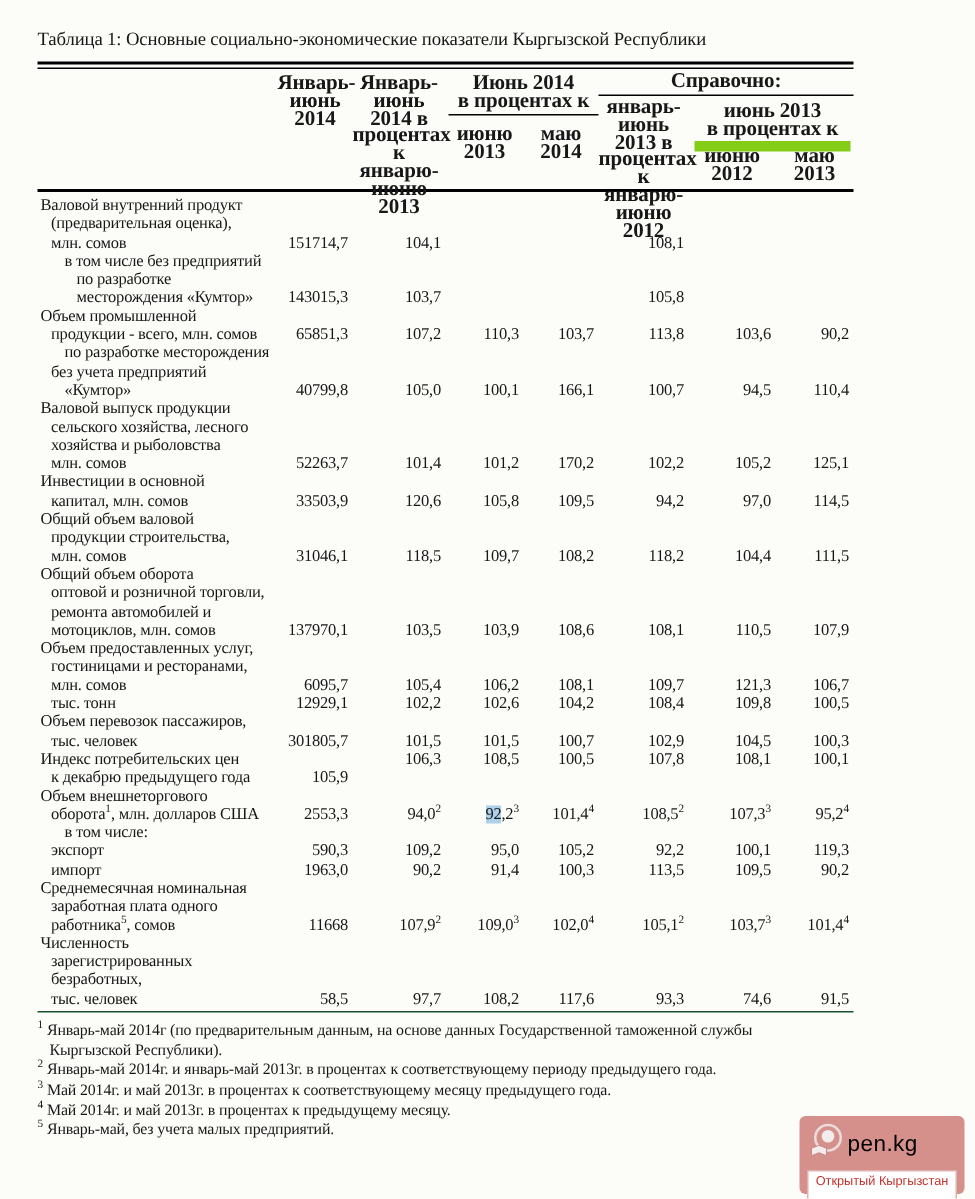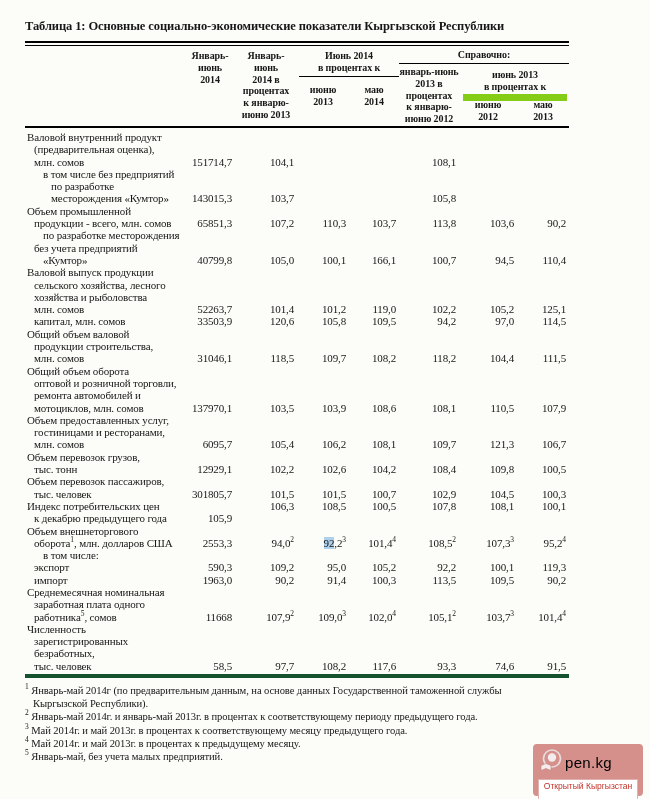--- a/index.html
+++ b/index.html
@@ -2,39 +2,39 @@
 <html><head>
 <meta charset="utf-8">
 <style>
   html,body { margin:0; padding:0; }
   .page {
     position:relative; width:650px; height:799px;
     background:#fcfcf9; color:#171717; overflow:hidden;
     font-family:"Liberation Serif","DejaVu Serif",serif;
   }
   .doc { position:absolute; left:25px; top:19px; width:544px; }
-  .title { font-weight:bold; font-size:12.5px; line-height:15px; margin-bottom:7px; letter-spacing:-0.1px; }
+  .title { font-weight:normal; font-size:12.5px; line-height:15px; margin-bottom:7px; letter-spacing:-0.1px; }
 
   .rule-double { height:2px; border-top:2px solid #000; border-bottom:1px solid #000; }
 
   .thead { position:relative; height:80px; border-bottom:2px solid #000; }
-  .h { position:absolute; text-align:center; font-weight:bold; font-size:10px;
+  .h { position:absolute; text-align:center; font-weight:bold; font-size:14px;
        line-height:11.8px; white-space:pre-line; letter-spacing:-0.1px; }
   .h-col2  { left:160px; top:4px;  width:50px; }
   .h-col3  { left:210px; top:4px;  width:62px; }
   .h-g45   { left:274px; top:4px;  width:100px; height:26px; border-bottom:1px solid #000; }
   .h-sub4  { left:272px; top:38px; width:52px; }
   .h-sub5  { left:324px; top:38px; width:50px; }
   .h-sprav { left:374px; top:3px;  width:170px; height:14px; border-bottom:1px solid #000; }
   .h-col6  { left:374px; top:20px; width:60px; }
   .h-g78   { left:438px; top:23px; width:104px; height:25px; border-bottom:7px solid #84cc16; }
   .h-sub7  { left:434px; top:53px; width:58px; }
   .h-sub8  { left:492px; top:53px; width:52px; }
 
-  .tbody { border-bottom:4px solid #14532d; padding:3px 0 2px 0; }
+  .tbody { border-bottom:1px solid #14532d; padding:3px 0 2px 0; }
   .row { display:flex; height:12.3px; line-height:12.4px; font-size:11px; letter-spacing:-0.15px; }
   .lab { width:160px; white-space:nowrap; box-sizing:border-box; }
   .ind0 { padding-left:2px; } .ind1 { padding-left:9px; }
   .ind2 { padding-left:18px; } .ind3 { padding-left:26px; }
   .v { text-align:right; box-sizing:border-box; padding-right:3px; white-space:nowrap; }
   .c2 { width:50px; } .c3 { width:62px; } .c4 { width:52px; } .c5 { width:50px; }
   .c6 { width:60px; } .c7 { width:58px; } .c8 { width:52px; }
 
   sup { font-size:7.5px; line-height:0; vertical-align:super; letter-spacing:0; }
   .hl { background:#aed0ea; }
@@ -229,24 +229,34 @@
           <div class="v c5"></div>
           <div class="v c6"></div>
           <div class="v c7"></div>
           <div class="v c8"></div>
         </div>
         <div class="row">
           <div class="lab ind1">млн. сомов</div>
           <div class="v c2">52263,7</div>
           <div class="v c3">101,4</div>
           <div class="v c4">101,2</div>
-          <div class="v c5">119,0</div>
+          <div class="v c5">170,2</div>
           <div class="v c6">102,2</div>
           <div class="v c7">105,2</div>
           <div class="v c8">125,1</div>
+        </div>
+        <div class="row">
+          <div class="lab ind0">Инвестиции в основной</div>
+          <div class="v c2"></div>
+          <div class="v c3"></div>
+          <div class="v c4"></div>
+          <div class="v c5"></div>
+          <div class="v c6"></div>
+          <div class="v c7"></div>
+          <div class="v c8"></div>
         </div>
         <div class="row">
           <div class="lab ind1">капитал, млн. сомов</div>
           <div class="v c2">33503,9</div>
           <div class="v c3">120,6</div>
           <div class="v c4">105,8</div>
           <div class="v c5">109,5</div>
           <div class="v c6">94,2</div>
           <div class="v c7">97,0</div>
           <div class="v c8">114,5</div>
@@ -343,30 +353,20 @@
         </div>
         <div class="row">
           <div class="lab ind1">млн. сомов</div>
           <div class="v c2">6095,7</div>
           <div class="v c3">105,4</div>
           <div class="v c4">106,2</div>
           <div class="v c5">108,1</div>
           <div class="v c6">109,7</div>
           <div class="v c7">121,3</div>
           <div class="v c8">106,7</div>
-        </div>
-        <div class="row">
-          <div class="lab ind0">Объем перевозок грузов,</div>
-          <div class="v c2"></div>
-          <div class="v c3"></div>
-          <div class="v c4"></div>
-          <div class="v c5"></div>
-          <div class="v c6"></div>
-          <div class="v c7"></div>
-          <div class="v c8"></div>
         </div>
         <div class="row">
           <div class="lab ind1">тыс. тонн</div>
           <div class="v c2">12929,1</div>
           <div class="v c3">102,2</div>
           <div class="v c4">102,6</div>
           <div class="v c5">104,2</div>
           <div class="v c6">108,4</div>
           <div class="v c7">109,8</div>
           <div class="v c8">100,5</div>

